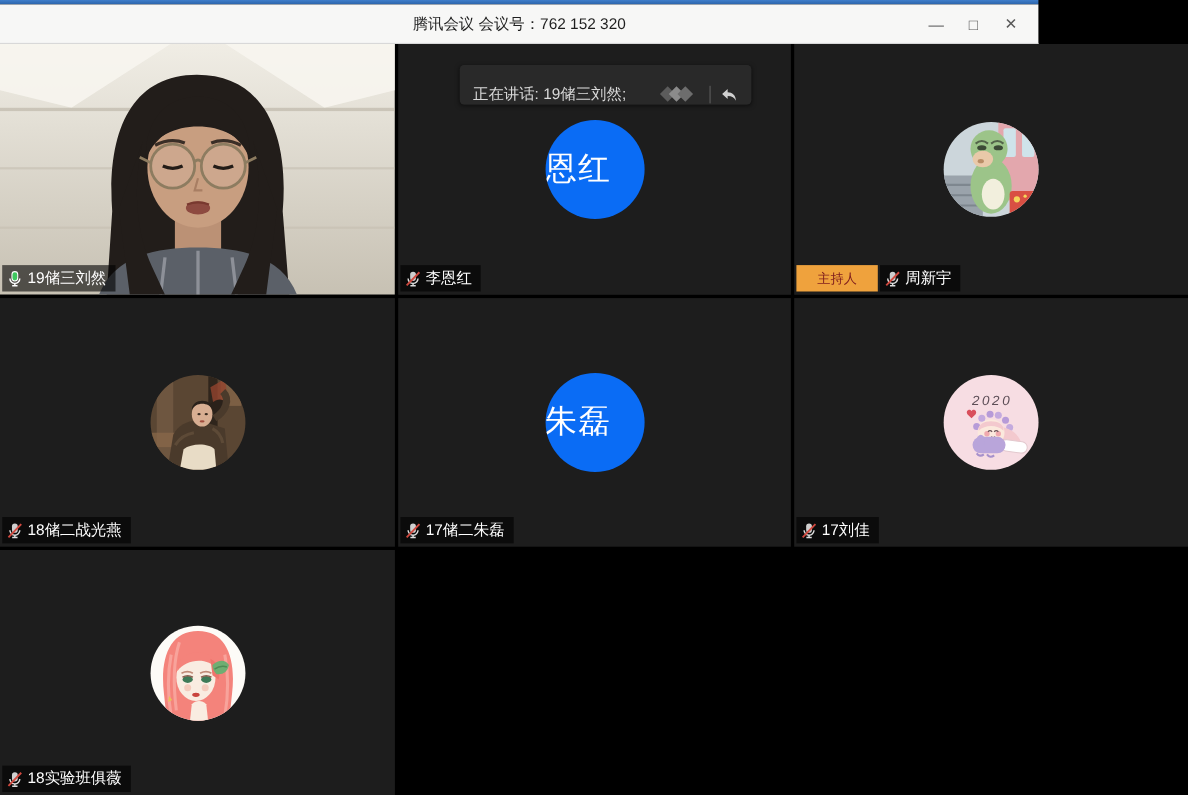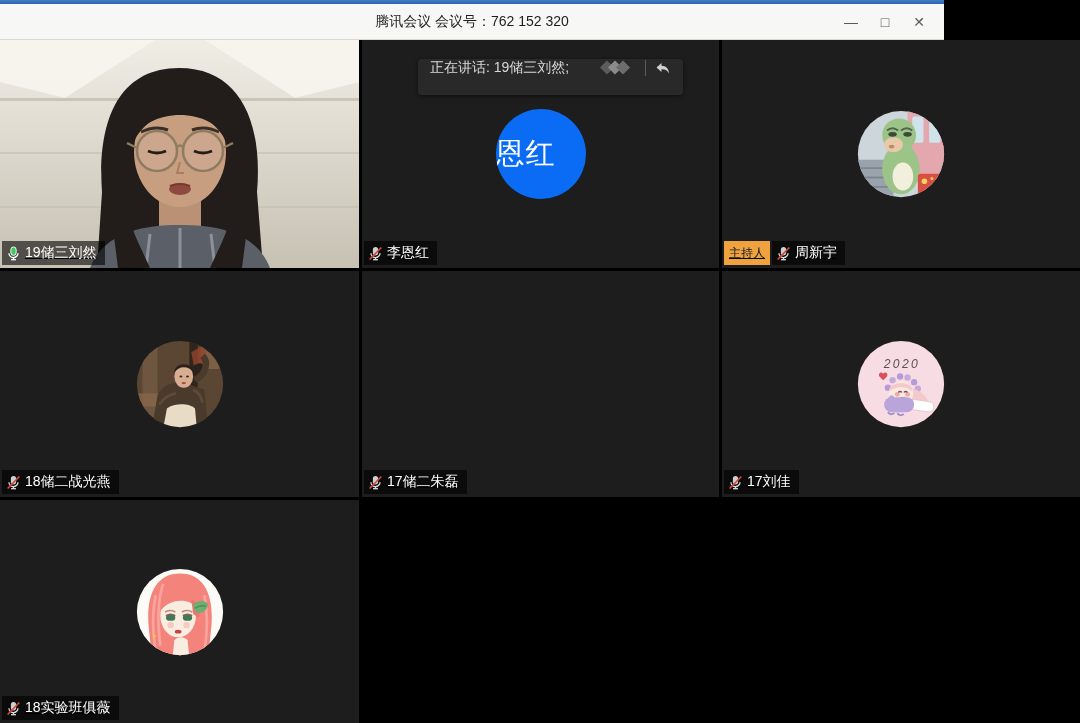--- a/index.html
+++ b/index.html
@@ -23,30 +23,30 @@
   .cell { position:relative; background:#1d1d1d; overflow:hidden; }
   .video-fill { position:absolute; inset:0; width:100%; height:100%; }
 
   .avatar { position:absolute; left:50%; top:50%; transform:translate(-50%,-50%);
     width:90px; height:90px; border-radius:50%; display:flex; align-items:center;
     justify-content:flex-start; overflow:hidden; }
   .avatar.blue { background:#0a6cf5; color:#fff; font-size:29px; letter-spacing:1px; }
   .avatar svg { width:100%; height:100%; display:block; }
 
   
-  .tagrow { position:absolute; left:2px; bottom:3px; display:flex; align-items:stretch;text-decoration:underline; }
-  .host-badge { background:#efa23d; color:#0f172a; font-size:12px; display:flex;
-    align-items:center; padding:0 5px; margin-right:2px; }
+  .tagrow { position:absolute; left:2px; bottom:3px; display:flex; align-items:stretch; }
+  .host-badge { background:#efa23d; color:#7f1d1d; font-size:12px; display:flex;
+    align-items:center; padding:0 19px; margin-right:2px; }
   .nametag { background:rgba(0,0,0,0.6); color:#fff; font-size:14px; display:flex;
     align-items:center; gap:4px; padding:3px 8px 3px 4px; white-space:nowrap; }
   .mic { width:15px; height:15px; flex:0 0 auto; }
 
   
   .speaking-banner { position:absolute; left:418px; top:19px; height:36px;
-    background:rgba(42,42,42,0.94); border-radius:4px; display:flex; align-items:flex-start;
+    background:rgba(42,42,42,0.94); border-radius:4px; display:flex; align-items:flex-end;
     padding:0 12px; gap:26px; z-index:5; box-shadow:0 1px 4px rgba(0,0,0,0.5); }
   .speaking-text { color:#d9d9d9; font-size:14px; white-space:nowrap; }
   .banner-icons { display:flex; align-items:center; gap:8px; }
   .banner-divider { width:1px; height:16px; background:#5d5d5d; }
 </style>
 </head>
 <body>
 
 <div class="window">
 
@@ -228,20 +228,23 @@
             <line x1="8" y1="12.4" x2="8" y2="14.1" stroke="#dedede" stroke-width="1.4"></line>
             <line x1="5.4" y1="14.6" x2="10.6" y2="14.6" stroke="#dedede" stroke-width="1.4"></line>
             <line x1="1.8" y1="14.4" x2="14.2" y2="1.6" stroke="#d2493f" stroke-width="1.8"></line>
           </svg>
           <span>18储二战光燕</span>
         </div>
       </div>
     </div>
 
     <div class="cell">
+      <div class="avatar blue">
+        <span>朱磊</span>
+      </div>
       <div class="tagrow">
         <div class="nametag">
           <svg class="mic" viewBox="0 0 16 16">
             <rect x="5.2" y="1" width="5.6" height="9" rx="2.8" fill="#cfcfcf"></rect>
             <path d="M3.2 7.6 a4.8 4.8 0 0 0 9.6 0" fill="none" stroke="#dedede" stroke-width="1.4"></path>
             <line x1="8" y1="12.4" x2="8" y2="14.1" stroke="#dedede" stroke-width="1.4"></line>
             <line x1="5.4" y1="14.6" x2="10.6" y2="14.6" stroke="#dedede" stroke-width="1.4"></line>
             <line x1="1.8" y1="14.4" x2="14.2" y2="1.6" stroke="#d2493f" stroke-width="1.8"></line>
           </svg>
           <span>17储二朱磊</span>

